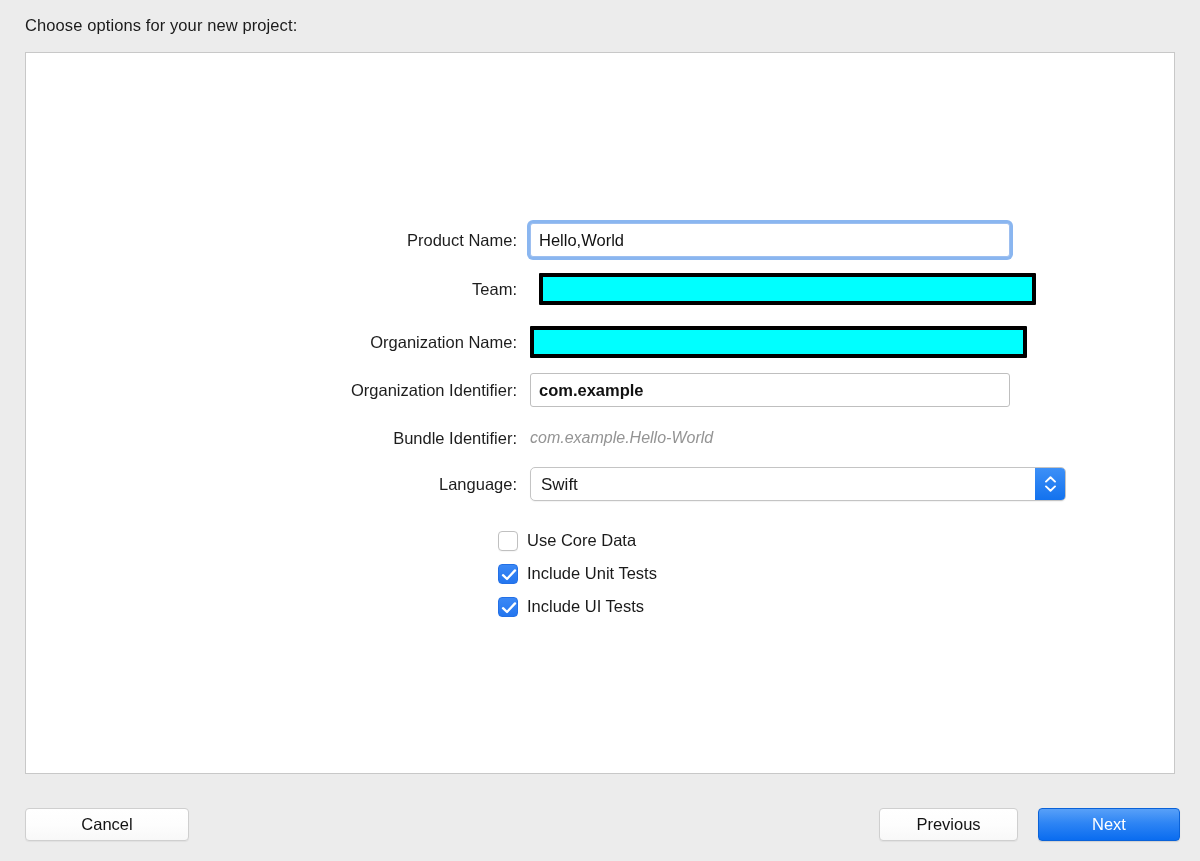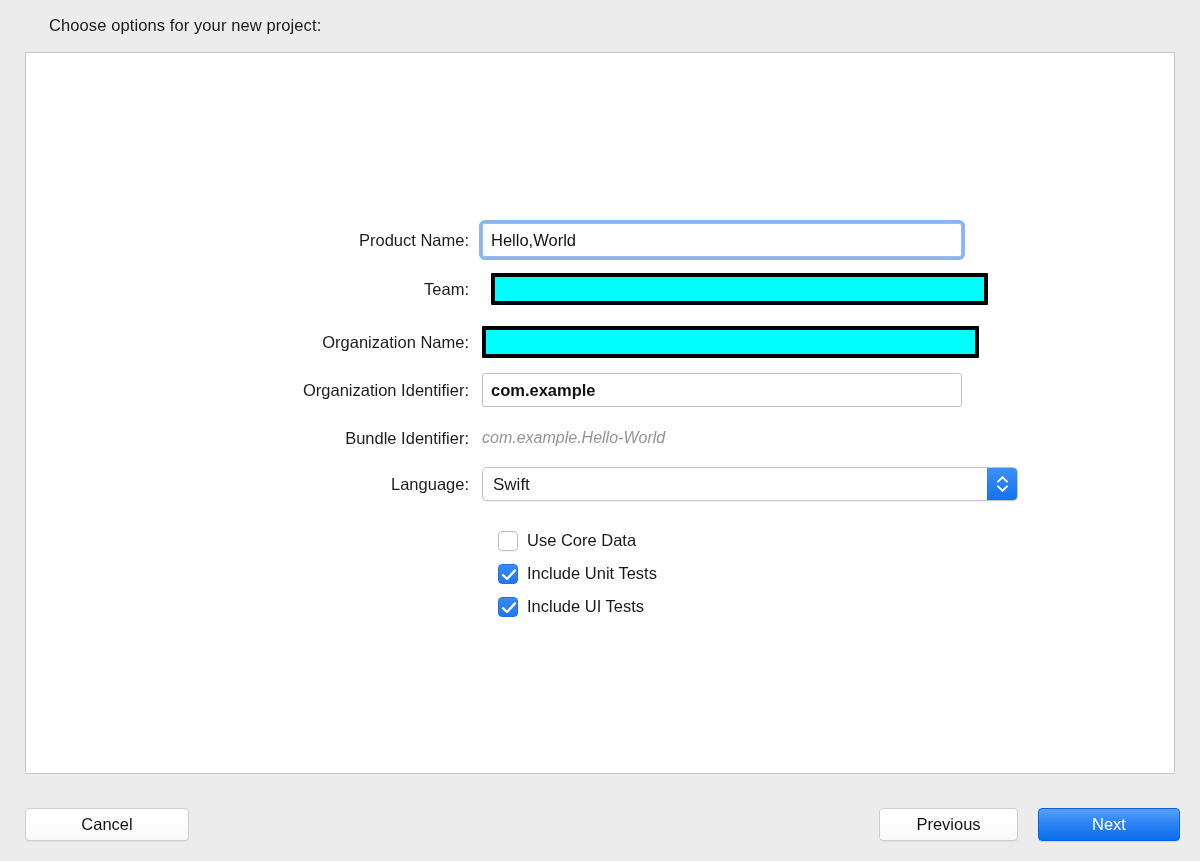--- a/index.html
+++ b/index.html
@@ -21,21 +21,20 @@
 
   
   .prompt {
     position: absolute;
     left: 25px;
     top: 16px;
     font-size: 16.5px;
     color: #1b1b1b;
     letter-spacing: 0.1px;
     white-space: nowrap;
-    margin-left: 24px;
   }
 
   
   .panel {
     position: absolute;
     left: 25px;
     top: 52px;
     width: 1150px;
     height: 722px;
     background: #ffffff;
@@ -43,21 +42,21 @@
   }
 
   .row {
     position: absolute;
     display: flex;
     align-items: center;
     height: 34px;
   }
 
   .row-label {
-    width: 456px;
+    width: 504px;
     text-align: right;
     padding-right: 13px;
     font-size: 16.5px;
     color: #1d1d1d;
     white-space: nowrap;
     line-height: 1;
   }
 
   .row-control {
     position: relative;

